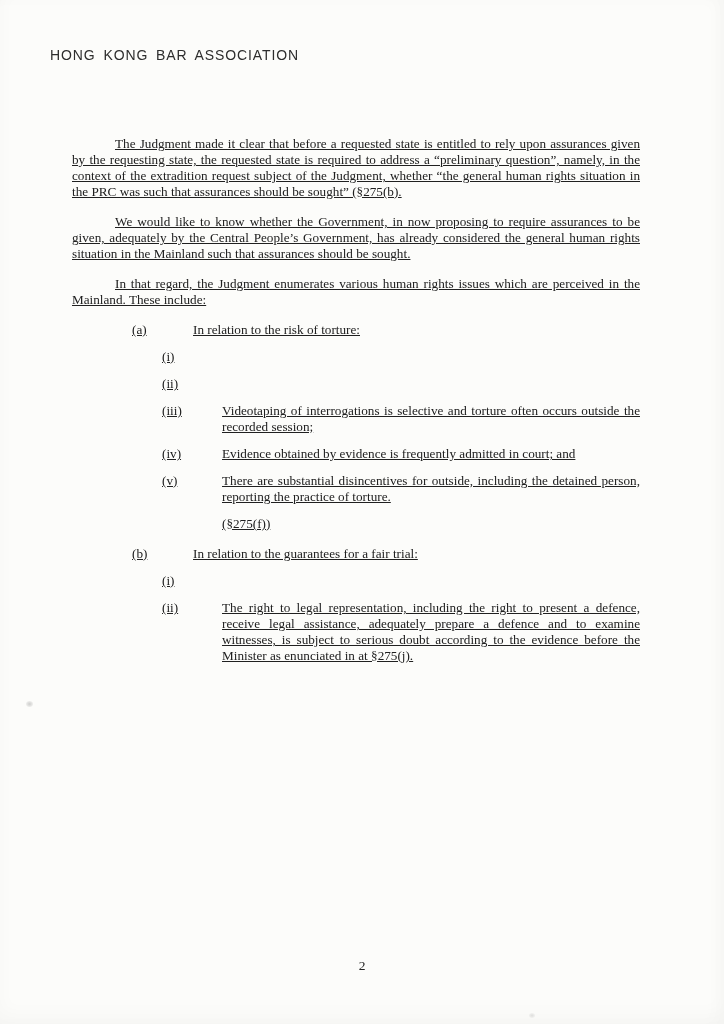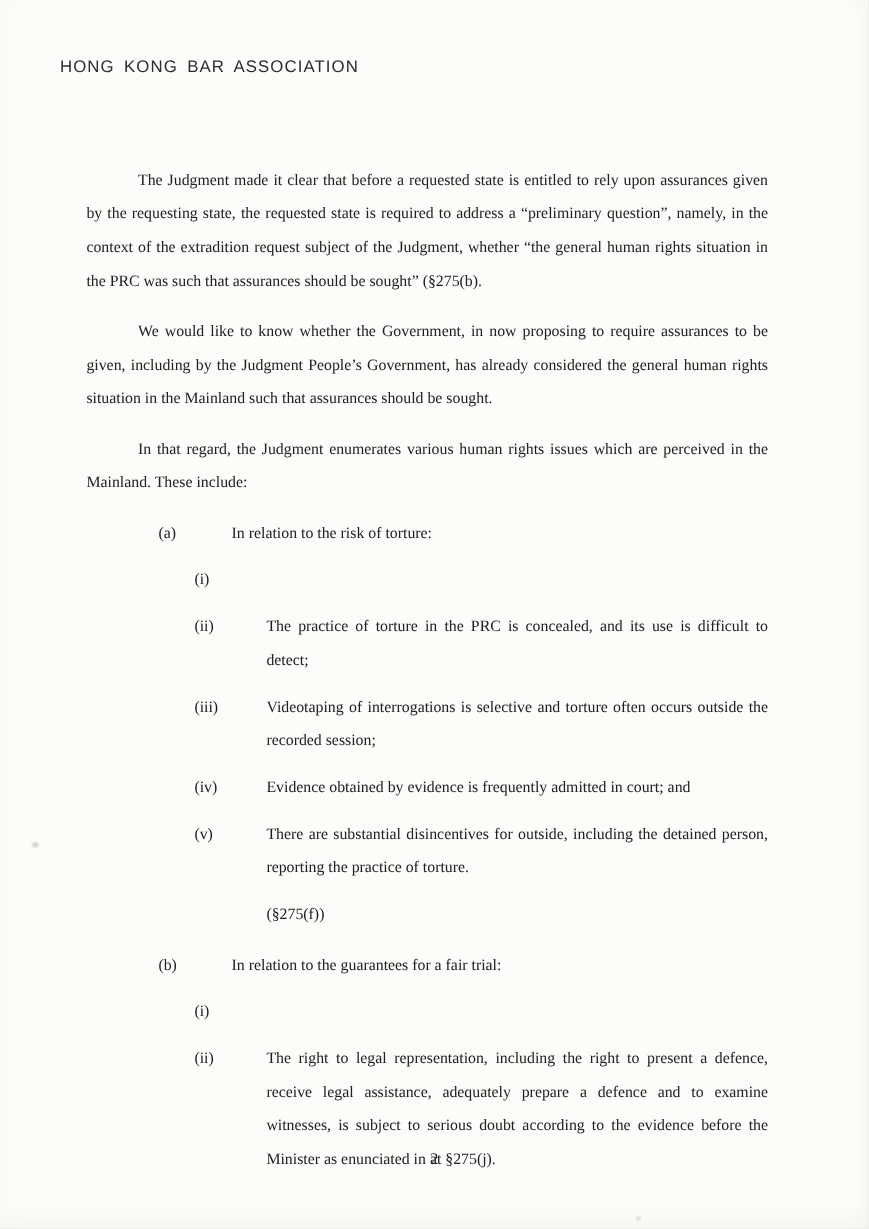--- a/index.html
+++ b/index.html
@@ -27,21 +27,22 @@
     letter-spacing: 0.9px;
     word-spacing: 3px;
     color: #2d2d2d;
   }
   .body {
     position: absolute;
     left: 72px;
     top: 136px;
     width: 568px;
     font-size: 13.2px;
-    line-height: 28px;
+    line-height: 16px;
+    text-decoration: underline;
   }
   .para {
     margin: 0 0 14px 0;
     text-indent: 43px;
     text-align: justify;
   }
   .li {
     display: flex;
     margin-bottom: 11px;
   }
@@ -78,36 +79,35 @@
 <body>
 
 <div class="page">
 
   <div class="letterhead">HONG KONG BAR ASSOCIATION</div>
 
   <div class="body">
 
     <p class="para">The Judgment made it clear that before a requested state is entitled to rely upon assurances given by the requesting state, the requested state is required to address a “preliminary question”, namely, in the context of the extradition request subject of the Judgment, whether “the general human rights situation in the PRC was such that assurances should be sought” (§275(b).</p>
 
-    <p class="para">We would like to know whether the Government, in now proposing to require assurances to be given, including by the Judgment People’s Government, has already considered the general human rights situation in the Mainland such that assurances should be sought.</p>
+    <p class="para">We would like to know whether the Government, in now proposing to require assurances to be given, adequately by the Central People’s Government, has already considered the general human rights situation in the Mainland such that assurances should be sought.</p>
 
     <p class="para">In that regard, the Judgment enumerates various human rights issues which are perceived in the Mainland. These include:</p>
 
     <div class="li l1">
       <span class="mk">(a)</span>
       <span class="tx">In relation to the risk of torture:</span>
     </div>
 
     <div class="li l2">
       <span class="mk">(i)</span>
     </div>
 
     <div class="li l2">
       <span class="mk">(ii)</span>
-      <span class="tx">The practice of torture in the PRC is concealed, and its use is difficult to detect;</span>
     </div>
 
     <div class="li l2">
       <span class="mk">(iii)</span>
       <span class="tx">Videotaping of interrogations is selective and torture often occurs outside the recorded session;</span>
     </div>
 
     <div class="li l2">
       <span class="mk">(iv)</span>
       <span class="tx">Evidence obtained by evidence is frequently admitted in court; and</span>

